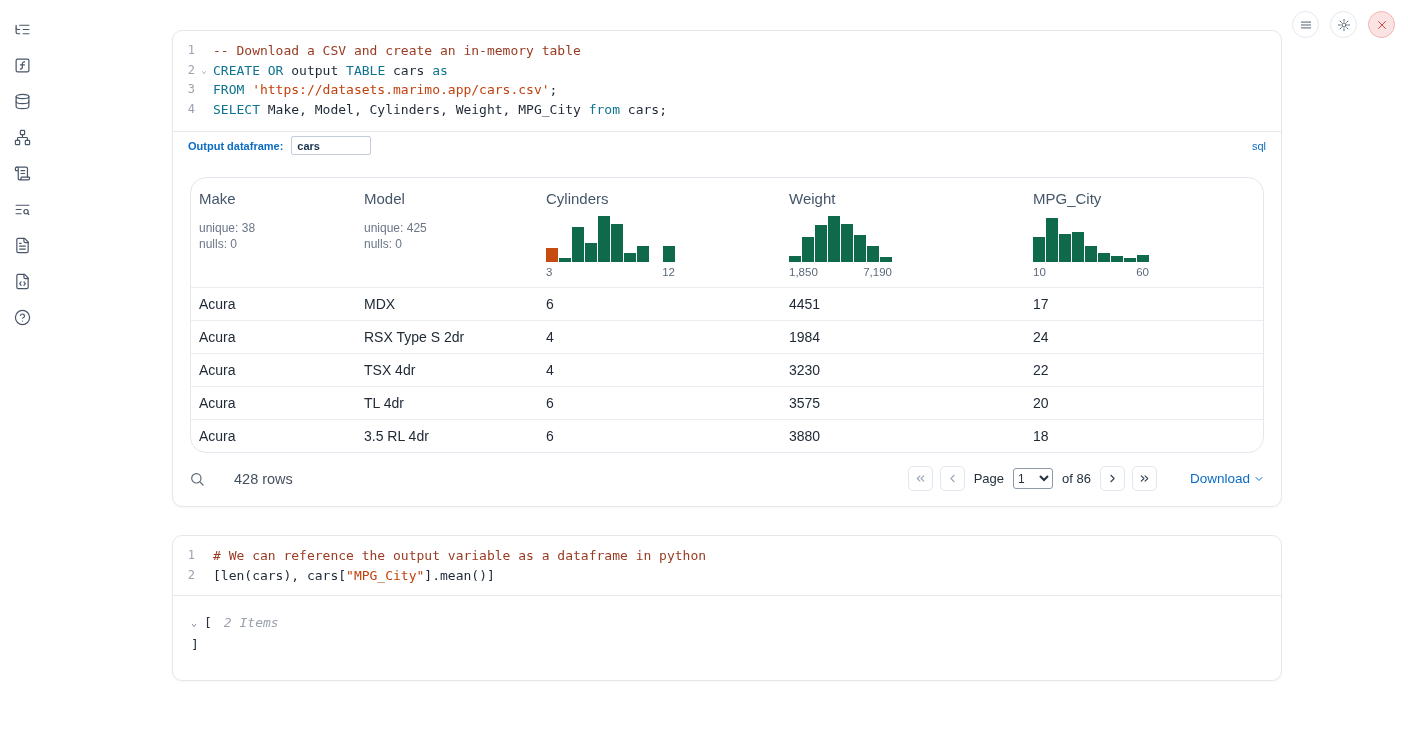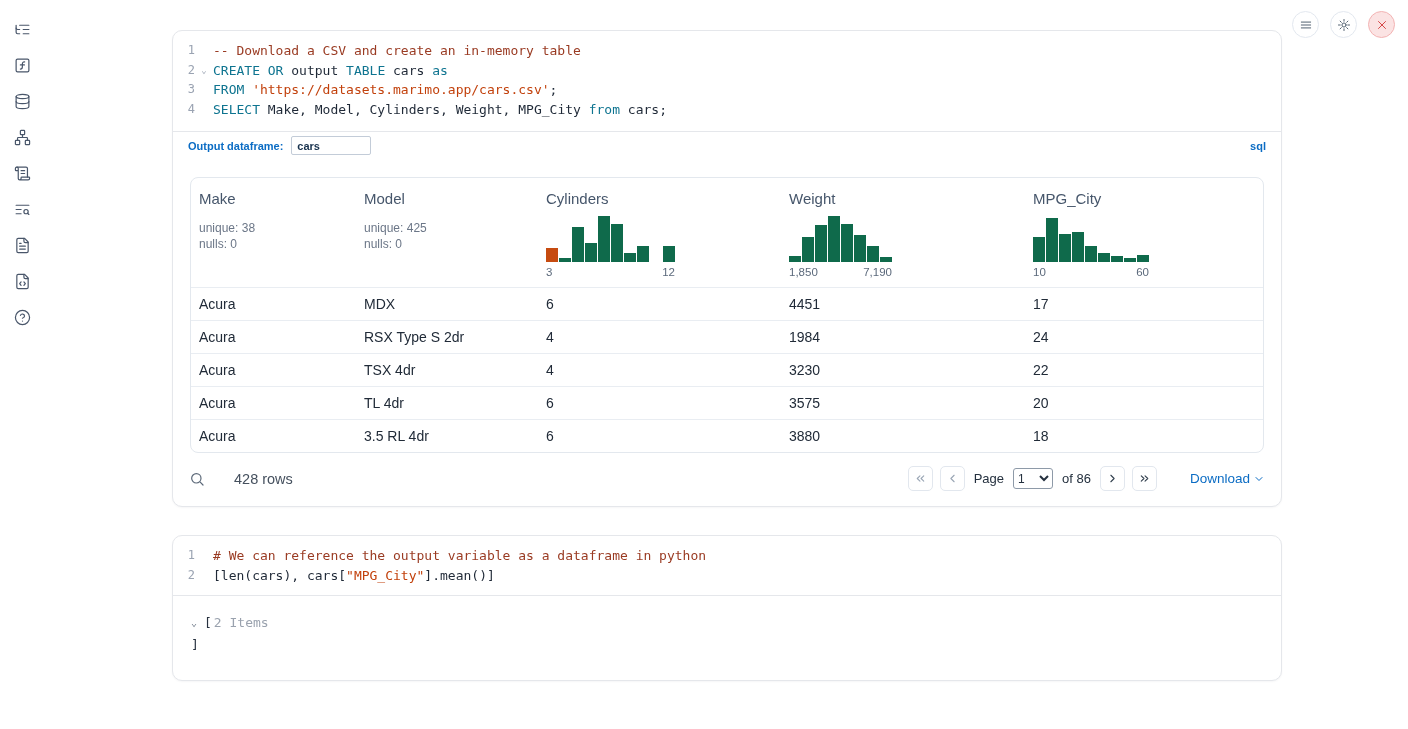--- a/index.html
+++ b/index.html
@@ -30,25 +30,25 @@
   .tok-comment{color:var(--comment,#9a3b23)}
   .tok-keyword{color:var(--keyword,#0e7490)}
   .tok-string{color:var(--string,#c2410c)}
   .tok-plain{color:#1f2937}
 
   
   .outvar-row{border-top:1px solid #e5e7eb;display:flex;align-items:center;padding:4px 15px;gap:8px}
   .outvar-label{font-size:11px;font-weight:bold;color:var(--accent,#0b6cc4)}
   .outvar-input{width:80px;height:19px;border:1px solid #c3ccd8;border-radius:2px;font-family:"Liberation Sans",sans-serif;font-size:11px;font-weight:bold;color:#17314d;padding:0 5px}
   .flex-spacer{flex:1}
-  .lang-badge{font-size:11px;font-weight:bold;color:var(--accent,#0b6cc4)}
+  .lang-badge{font-size:11px;font-weight:normal;color:var(--accent,#0b6cc4)}
 
   
   .table-wrap{padding:18px 17px 0}
-  .data-table{border:1px solid #e3e8ee;border-radius:8px;overflow:hidden}
+  .data-table{border:1px solid #e3e8ee;border-radius:16px;overflow:hidden}
   .thead,.trow{display:grid;grid-template-columns:165px 182px 243px 244px 1fr}
   .thead{padding:12px 0 9px}
   .col{padding:0 8px}
   .col-label{font-size:15px;color:#46566b;cursor:pointer}
   .col-stats{margin-top:13px;font-size:12px;color:#6b7687;line-height:16px}
   .hist-box{margin-top:8px;width:max-content;cursor:pointer}
   .hist{height:47px;display:flex;align-items:flex-end;gap:1px}
   .hist .bar{flex:none;width:12px;background:var(--hist_bar,#0f6a4b)}
   .hist .bar.hl{background:var(--hist_bar_hl,#c64b10)}
   .hist-labels{display:flex;justify-content:space-between;font-size:11.5px;color:#5c6a7c;margin-top:4px}
@@ -67,21 +67,21 @@
   .pg-label,.pg-of{font-size:13px;color:#24303e;margin:0 2px}
   .page-select{width:40px;height:21px;font-size:12px;color:#24303e;border:1px solid #8e9aa8;border-radius:3px;background:#fff}
   .download-btn{border:none;background:transparent;color:var(--accent,#0b6cc4);font-size:13.5px;display:flex;align-items:center;gap:3px;cursor:pointer;margin-left:26px;font-family:"Liberation Sans",sans-serif}
   .download-btn svg{width:12px;height:12px;stroke:var(--accent,#0b6cc4);fill:none;stroke-width:2;stroke-linecap:round;stroke-linejoin:round}
 
   
   .py-output{padding:16px 18px 24px;font-family:"DejaVu Sans Mono",monospace;font-size:13px;line-height:22px;color:#27313f}
   .tree-head{display:flex;align-items:center}
   .tree-toggle{color:#6b7685;font-size:10px;width:13px;cursor:pointer}
   .tree-bracket{color:#27313f}
-  .tree-items-label{color:#9aa2ae;margin-left:2px}
+  .tree-items-label{font-style:italic;color:#9aa2ae;margin-left:12px}
   .tree-entry{padding-left:37px}
   .tree-key{color:#0e7490}
   .tree-val{color:#27313f}
   .tree-close{padding-left:0}
 </style>
 </head>
 <body>
 
 <aside class="sidebar">
   <button class="side-btn">

